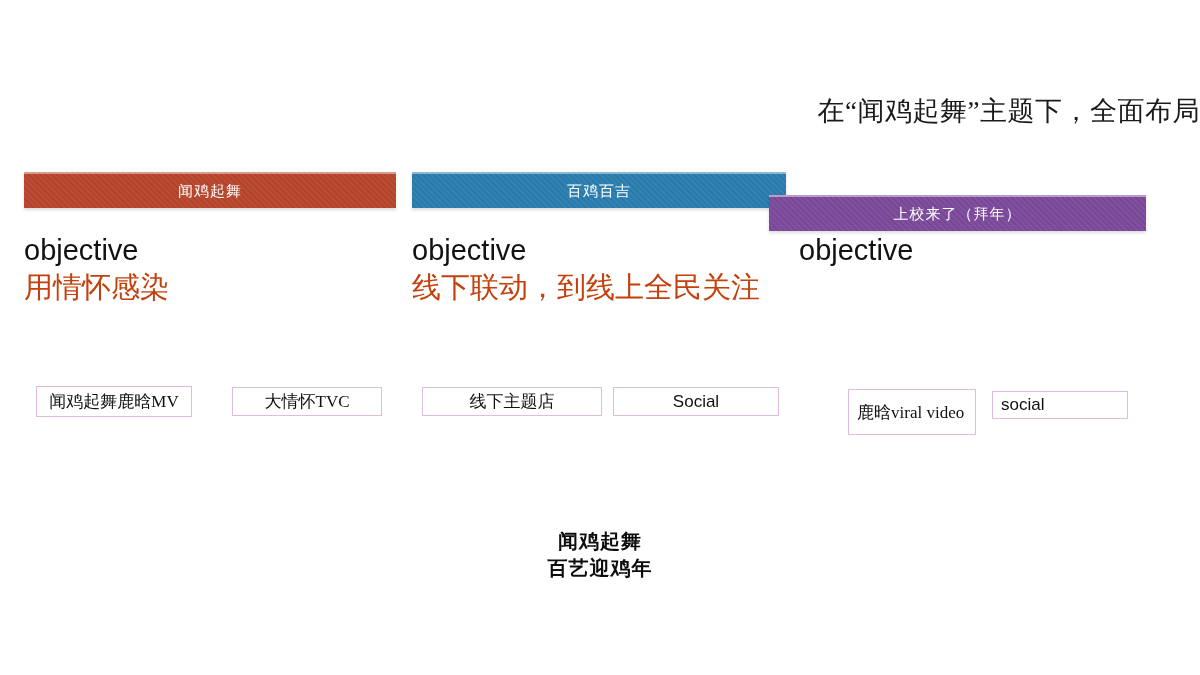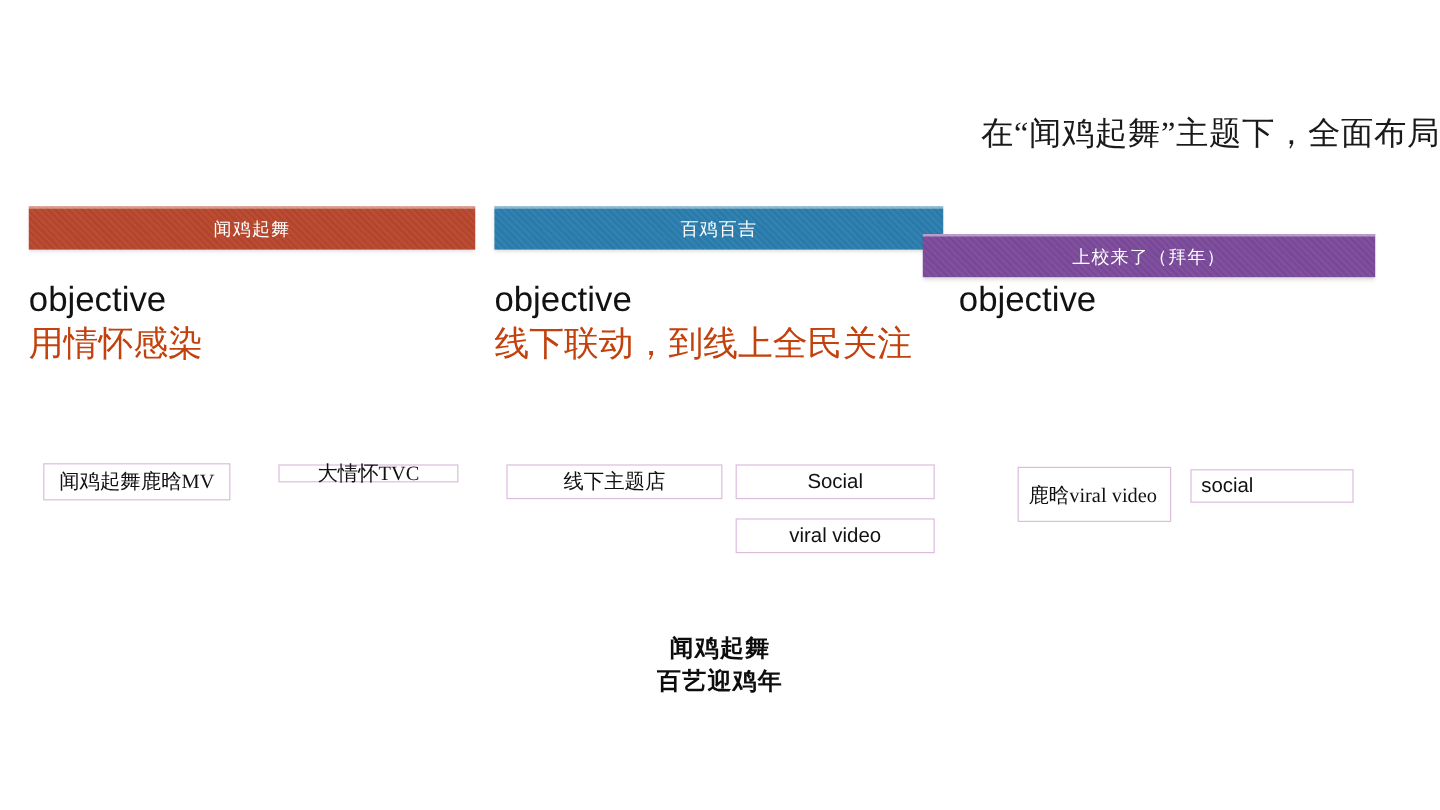--- a/index.html
+++ b/index.html
@@ -114,21 +114,21 @@
     align-items: center;
     font-size: 17px;
     color: #111111;
     white-space: nowrap;
   }
   .tbox.center { justify-content: center; }
   .tbox.left   { justify-content: flex-start; padding-left: 8px; }
   .tbox.serif  { font-family: "Liberation Serif", "DejaVu Serif", serif; font-size: 17px; }
 
   .tbox-a { left: 36px;  top: 386px; width: 156px; height: 31px; }
-  .tbox-b { left: 232px; top: 387px; width: 150px; height: 15px; }
+  .tbox-b { left: 232px; top: 387px; width: 150px; height: 29px; }
   .tbox-c { left: 422px; top: 387px; width: 180px; height: 29px; }
   .tbox-d { left: 613px; top: 387px; width: 166px; height: 29px; }
   .tbox-e { left: 613px; top: 432px; width: 166px; height: 29px; }
   .tbox-f { left: 848px; top: 389px; width: 128px; height: 46px; }
   .tbox-g { left: 992px; top: 391px; width: 136px; height: 28px; }
 
   
   .footer-slogan {
     position: absolute;
     left: 0;
@@ -170,21 +170,20 @@
   </div>
   <div class="objective obj-3">
     <div class="obj-label">objective</div>
   </div>
 
   <div class="tbox tbox-a center serif">闻鸡起舞鹿晗MV</div>
   <div class="tbox tbox-b center serif">大情怀TVC</div>
 
   <div class="tbox tbox-c center serif">线下主题店</div>
   <div class="tbox tbox-d center">Social</div>
-  <div class="tbox tbox-e center">viral video</div>
 
   <div class="tbox tbox-f left serif">鹿晗viral video</div>
   <div class="tbox tbox-g left">social</div>
 
   <div class="footer-slogan">
     <div>闻鸡起舞</div>
     <div>百艺迎鸡年</div>
   </div>
 
 </div>

